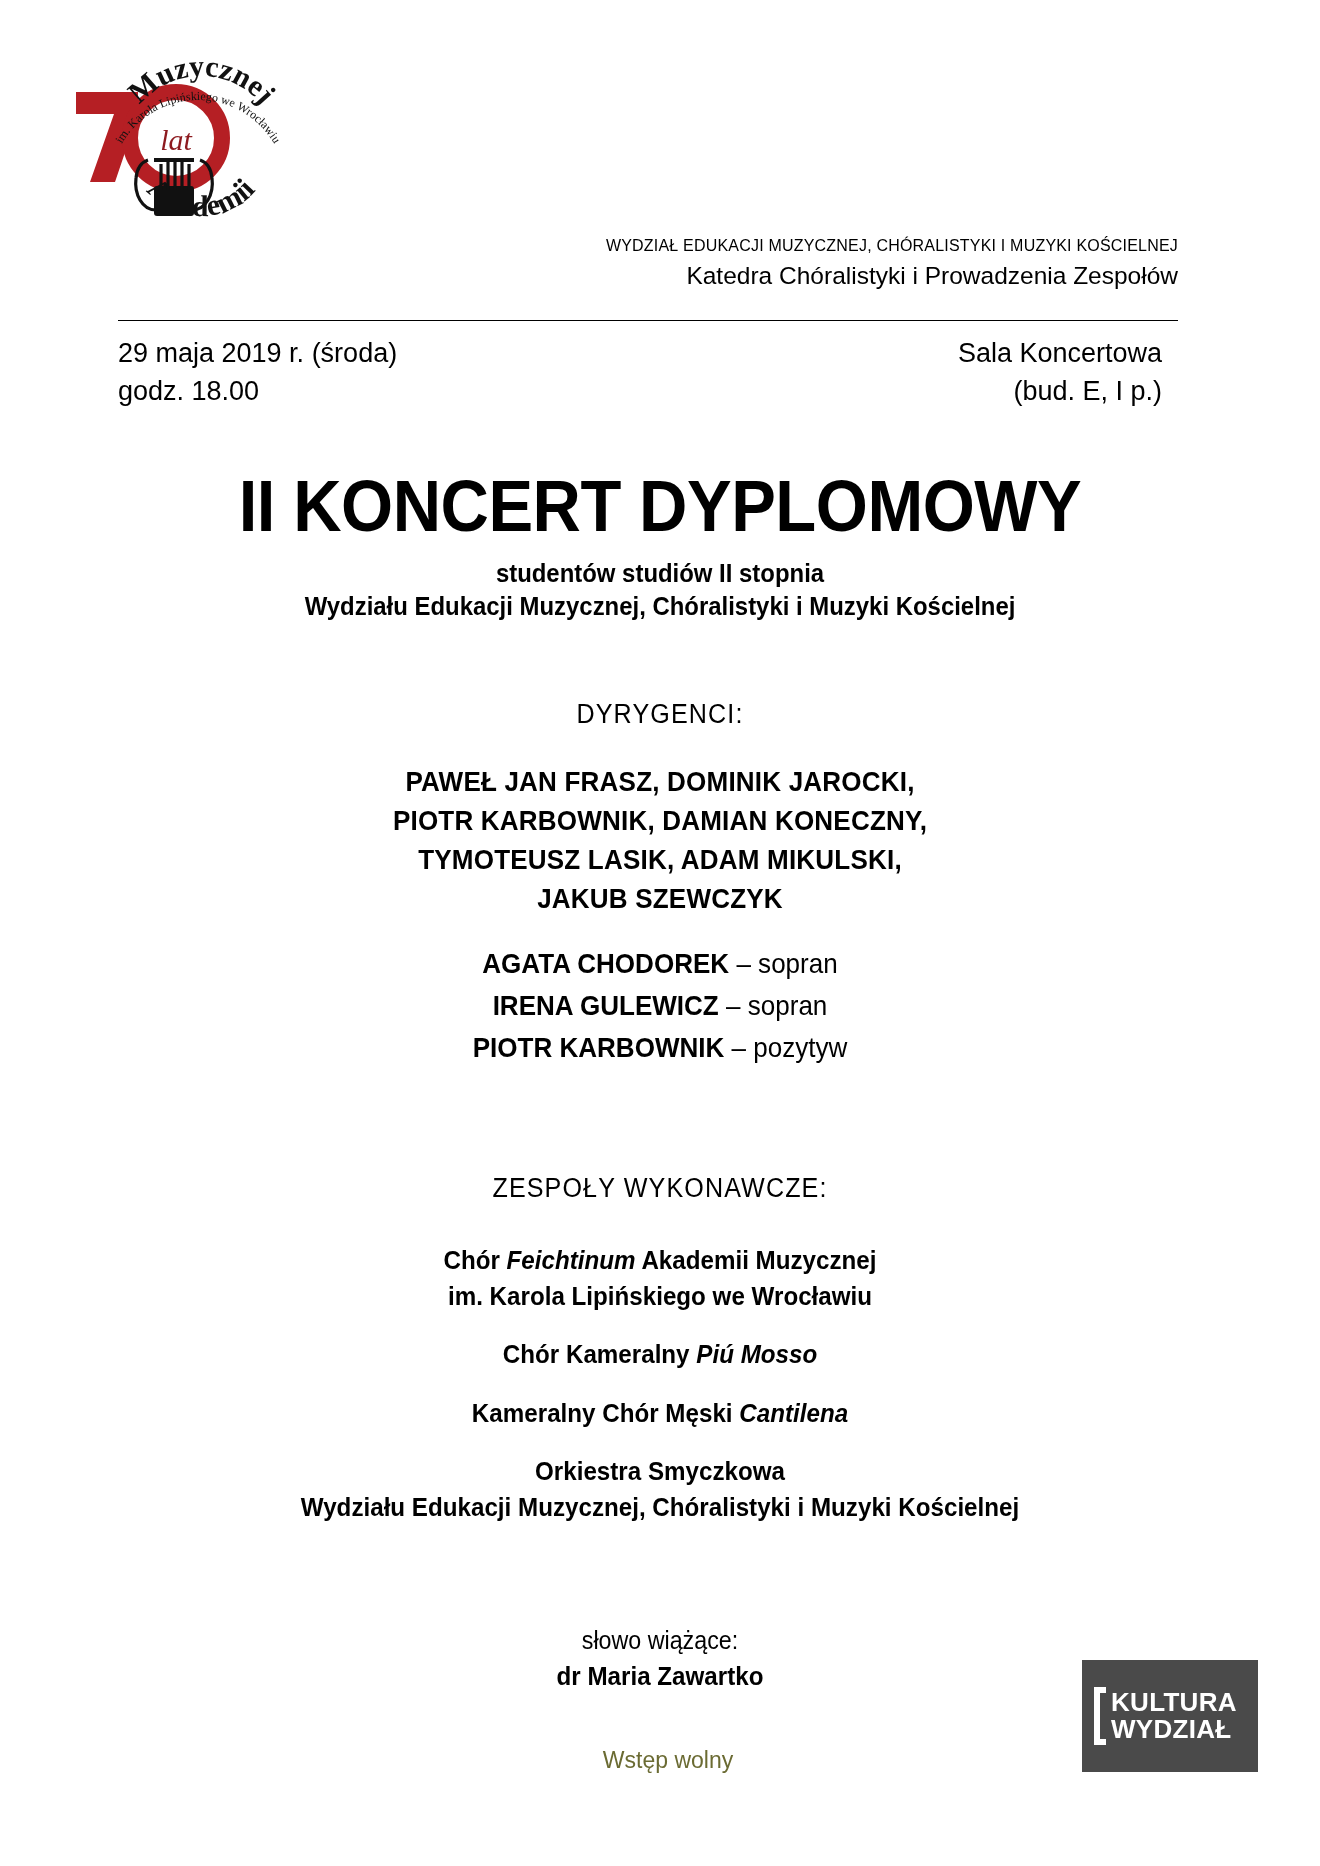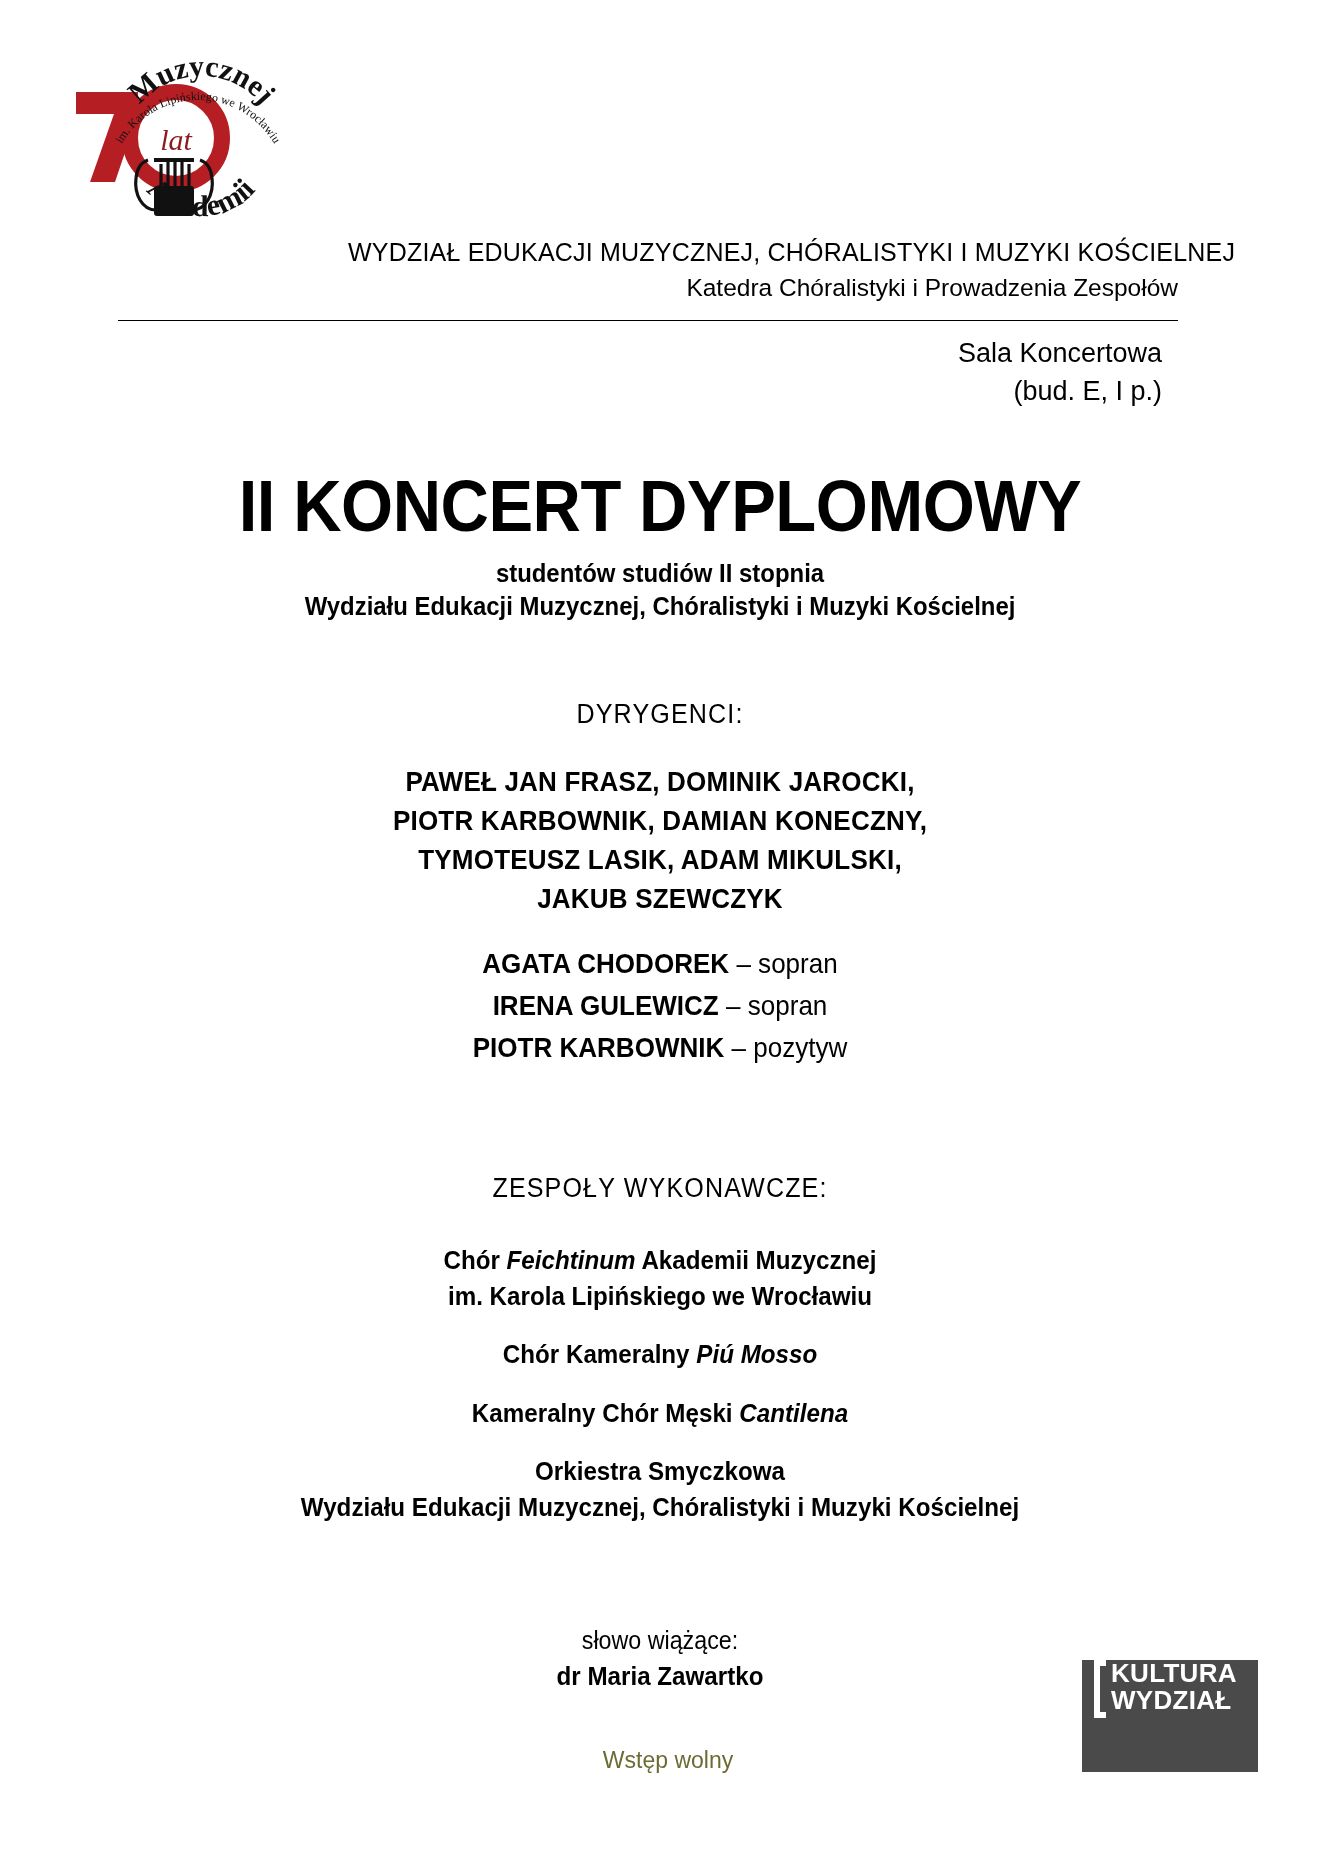--- a/index.html
+++ b/index.html
@@ -29,21 +29,21 @@
   
   #header-block {
     position: absolute;
     left: 348px;
     top: 236px;
     width: 830px;
     text-align: right;
     line-height: 1.28;
   }
   #header-line1 {
-    font-size: 25px;
+    font-size: 16px;
     letter-spacing: 0.2px;
     white-space: nowrap;
     font-weight: 400;
   }
   #header-line2 {
     font-size: 24.5px;
     margin-top: 4px;
     white-space: nowrap;
     font-weight: 400;
   }
@@ -190,21 +190,21 @@
 
   
   #kultura-logo {
     position: absolute;
     left: 1082px;
     top: 1660px;
     width: 176px;
     height: 112px;
     background: #4a4a4a;
     display: flex;
-    align-items: flex-start;
+    align-items: center;
     justify-content: flex-start;
     box-sizing: border-box;
     padding-left: 12px;
   }
   #kultura-bracket {
     width: 12px;
     height: 58px;
     border-left: 6px solid #ffffff;
     border-top: 6px solid #ffffff;
     border-bottom: 6px solid #ffffff;
@@ -265,20 +265,24 @@
   </svg>
 </div>
 
 <div id="header-block">
   <div id="header-line1">WYDZIAŁ EDUKACJI MUZYCZNEJ, CHÓRALISTYKI I MUZYKI KOŚCIELNEJ</div>
   <div id="header-line2">Katedra Chóralistyki i Prowadzenia Zespołów</div>
 </div>
 <div id="header-rule"></div>
 
 <div id="meta-row">
+  <div id="meta-left">
+    <div>29 maja 2019 r. (środa)</div>
+    <div>godz. 18.00</div>
+  </div>
   <div id="meta-right">
     <div>Sala Koncertowa</div>
     <div>(bud. E, I p.)</div>
   </div>
 </div>
 
 <div id="main-title">II KONCERT DYPLOMOWY</div>
 <div id="subtitle-1">studentów studiów II stopnia</div>
 <div id="subtitle-2">Wydziału Edukacji Muzycznej, Chóralistyki i Muzyki Kościelnej</div>
 

